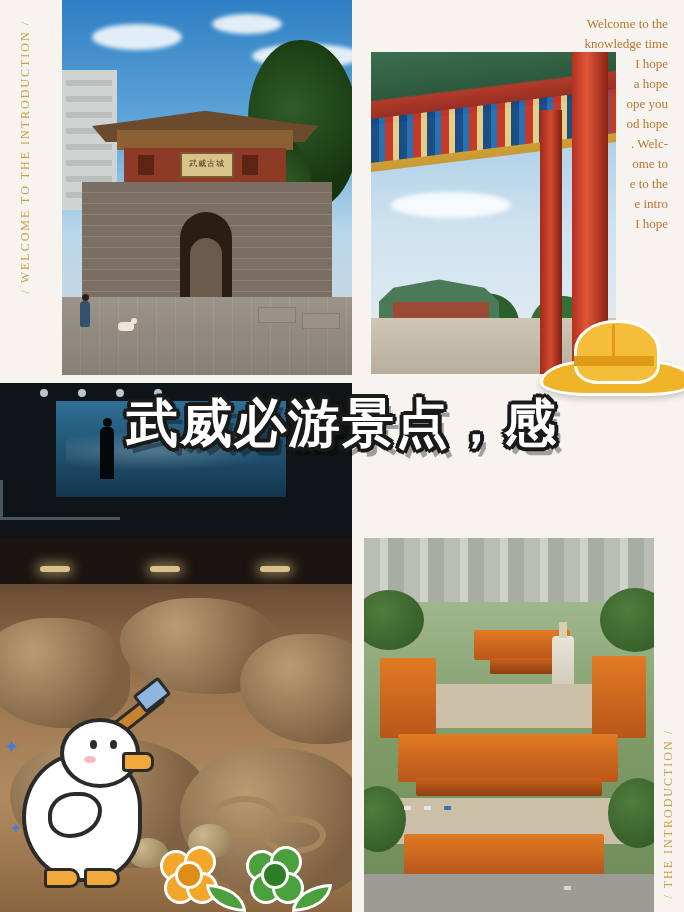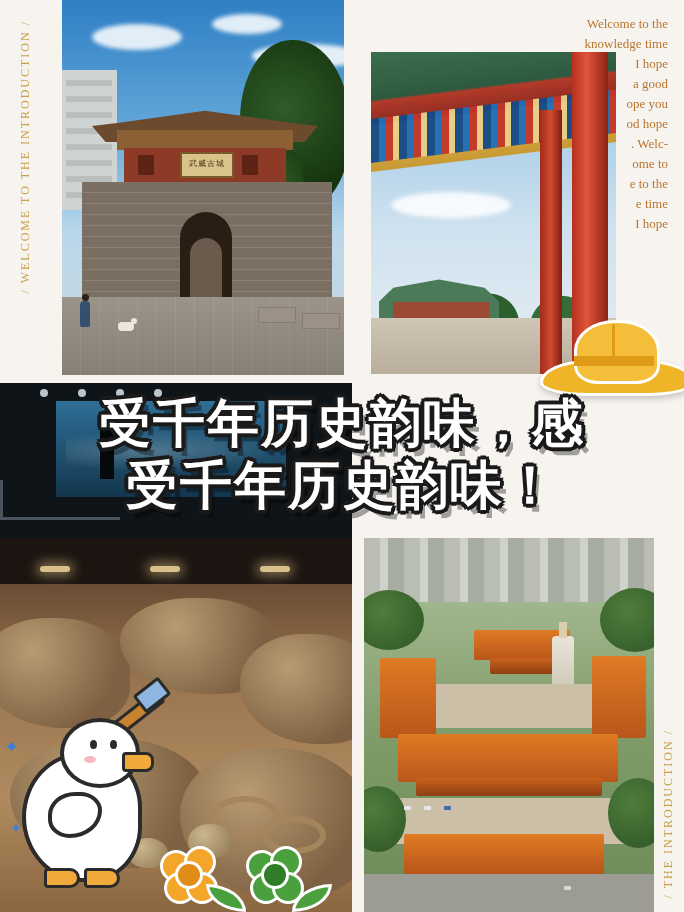--- a/index.html
+++ b/index.html
@@ -24,21 +24,21 @@
     white-space:nowrap;
   }
   #leftcap{left:18px;top:20px;transform:rotate(180deg);}
   #rightcap{right:8px;bottom:14px;transform:rotate(180deg);}
 
   
   .photo{position:absolute;overflow:hidden;}
   .photo .sky{position:absolute;inset:0;}
 
   
-  #photo-gate{left:62px;top:0px;width:282px;height:375px;background:#6f7a80;}
+  #photo-gate{left:62px;top:0px;width:282px;height:375px;background:#6f7a80;padding-left:8px;}
   #photo-gate .sky{background:linear-gradient(#2f7fc4 0%,#63a8da 35%,#b9d7ea 62%,#cfd9de 100%);}
   .cloud{position:absolute;background:rgba(255,255,255,.85);border-radius:50%;filter:blur(2px);}
   .bldg-left{position:absolute;left:0;top:70px;width:55px;height:140px;background:#cfd4d2;}
   .bldg-left:after{content:"";position:absolute;left:4px;top:10px;width:46px;height:120px;background:repeating-linear-gradient(#b9bfbd 0 6px,#cfd4d2 6px 16px);}
   .tree-r{position:absolute;right:-6px;top:40px;width:110px;height:170px;background:radial-gradient(circle at 40% 40%,#2f5c28,#16350f 70%);border-radius:48% 52% 45% 55%;}
   .tree-r2{position:absolute;right:40px;top:130px;width:90px;height:120px;background:radial-gradient(circle at 50% 50%,#3a6b2d,#1b3d14 75%);border-radius:50%;}
   .roof{position:absolute;left:30px;top:96px;width:226px;height:46px;background:#6b4a2d;clip-path:polygon(6% 100%,0 65%,12% 58%,50% 32%,88% 58%,100% 65%,94% 100%);}
   .roof2{position:absolute;left:55px;top:130px;width:176px;height:20px;background:#8a6034;}
   .redwall{position:absolute;left:62px;top:148px;width:162px;height:34px;background:#8d3a26;}
   .redwall .win{position:absolute;top:7px;width:16px;height:20px;background:#5d2415;}
@@ -253,40 +253,39 @@
     <div class="t-car" style="left:40px;top:268px;"></div>
     <div class="t-car" style="left:60px;top:268px;"></div>
     <div class="t-car" style="left:80px;top:268px;background:#3b6fb0;"></div>
     <div class="t-car" style="left:200px;top:348px;background:#d8d8d8;"></div>
   </div>
 
   <div id="welcome">
     <div>Welcome to the</div>
     <div>knowledge time</div>
     <div>I hope</div>
-    <div>a good</div>
+    <div>a hope</div>
     <div>ope you</div>
     <div>od hope</div>
     <div>. Welc-</div>
     <div>ome to</div>
     <div>e to the</div>
-    <div>e time</div>
+    <div>e intro</div>
     <div>I hope</div>
   </div>
 
   <div id="hat">
     <div class="brim"></div>
     <div class="crown"></div>
     <div class="band"></div>
     <div class="seam"></div>
   </div>
 
   <div id="title">
-    <span class="l1">受千年历史韵味，感</span>
-    <span class="l2">受千年历史韵味！</span>
+    <span class="l1">武威必游景点，感</span>
   </div>
 
   <div id="duck">
     <div class="d-sparkle" style="left:0;top:36px;">✦</div>
     <div class="d-sparkle" style="left:6px;top:120px;font-size:14px;">✦</div>
     <div class="d-pick"></div>
     <div class="d-pickhead"></div>
     <div class="d-body"></div>
     <div class="d-wing"></div>
     <div class="d-head"></div>

